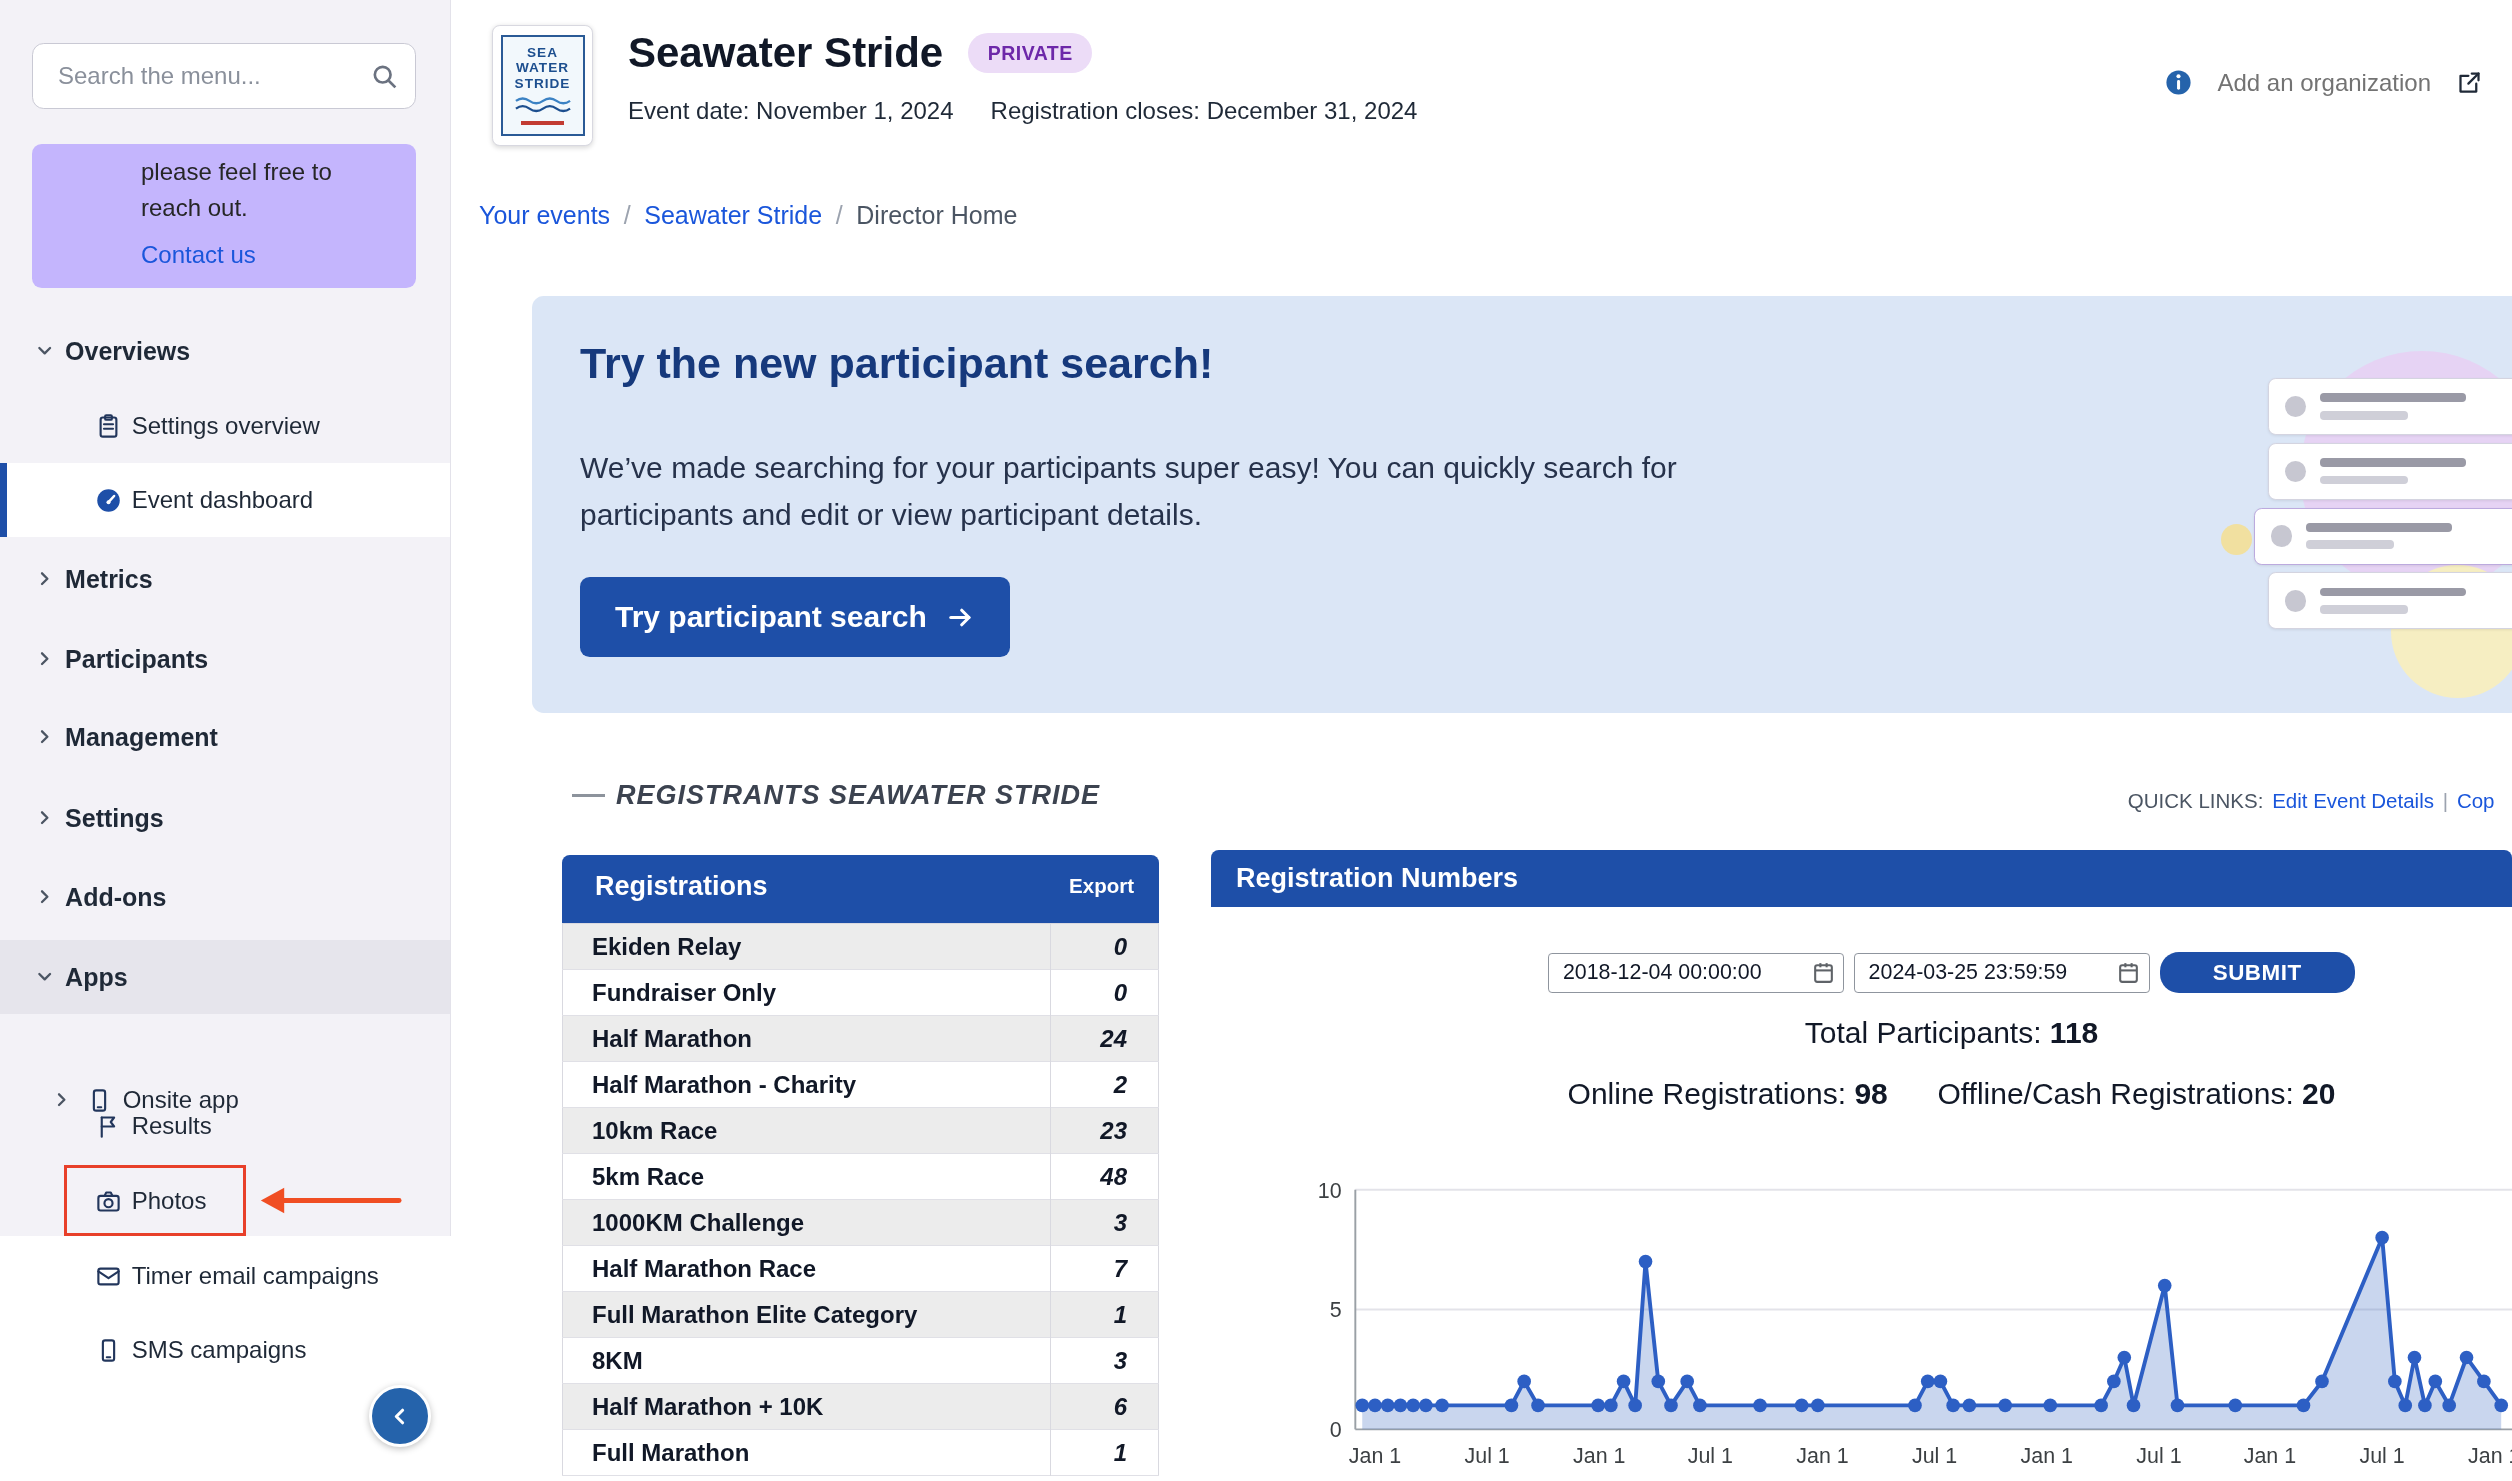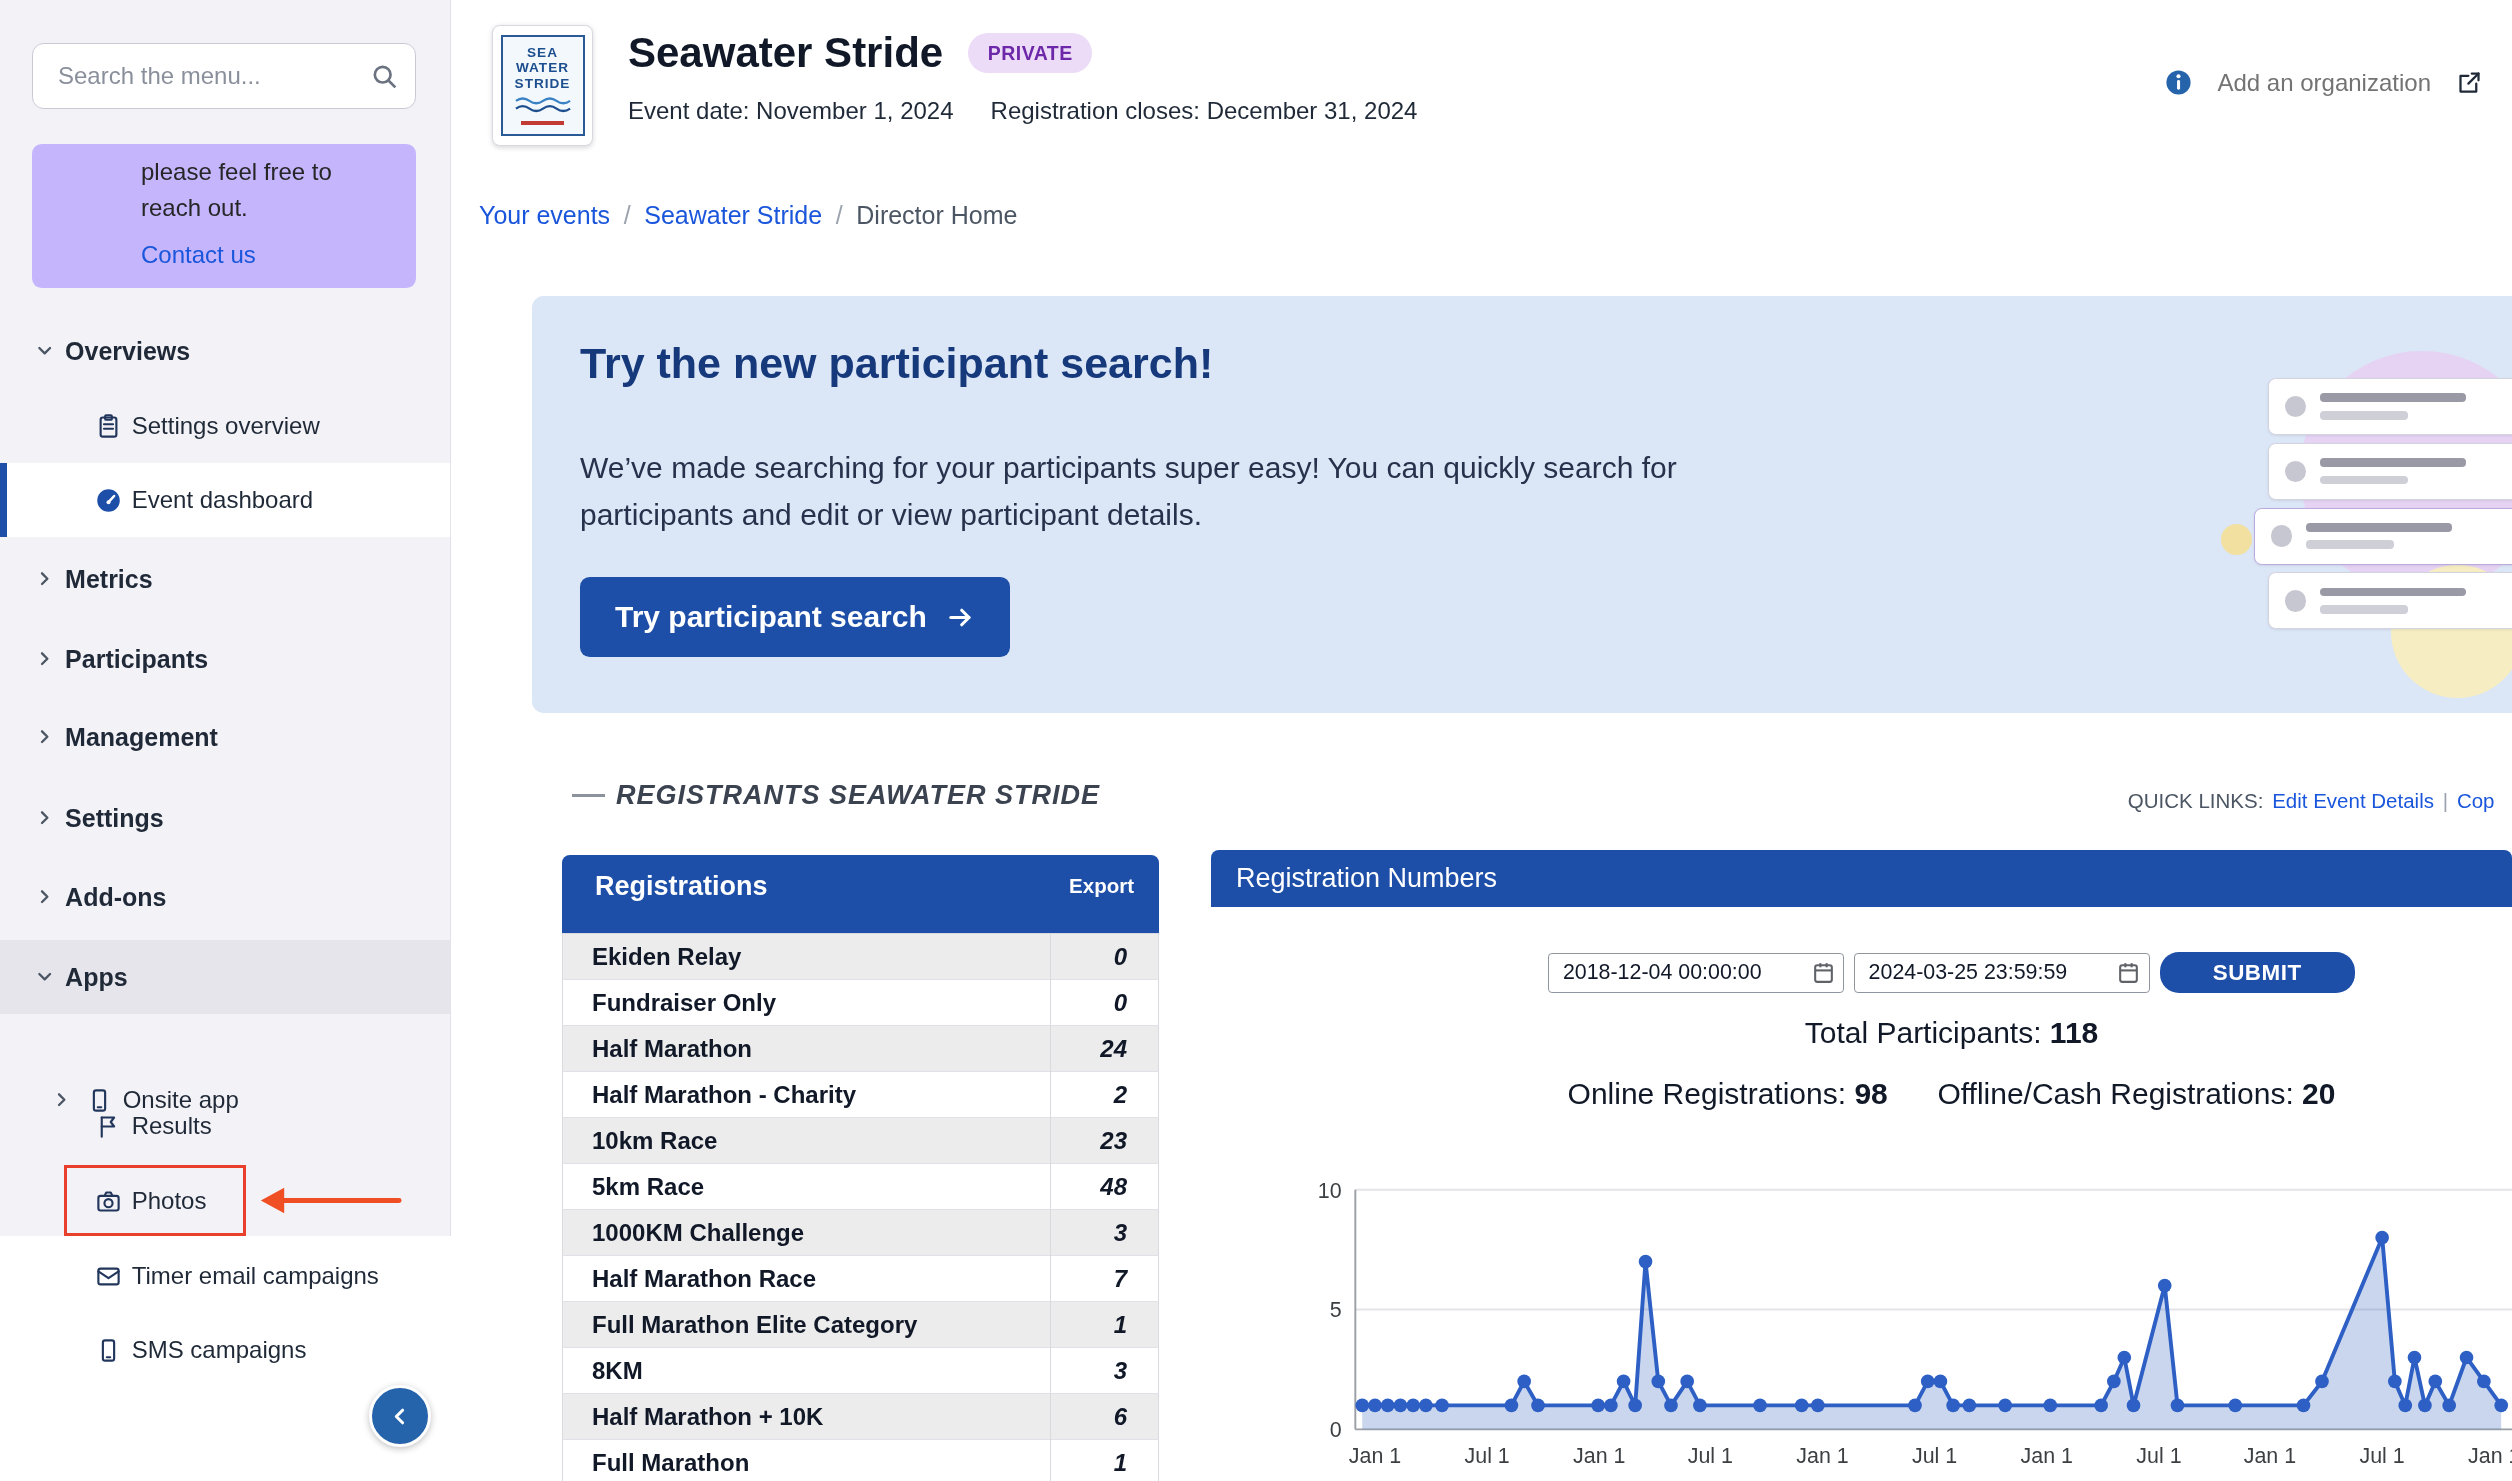--- a/index.html
+++ b/index.html
@@ -66,33 +66,33 @@
   
   .sec-row{position:absolute;left:122px;top:780px;display:flex;align-items:center;gap:11px;}
   .sec-dash{width:33px;height:2.9px;background:#8d939c;}
   .sec-title{font-size:27px;font-style:italic;font-weight:600;color:#3c4350;letter-spacing:1px;}
   .quick-links{position:absolute;right:17.5px;top:789px;display:flex;align-items:center;gap:8.8px;font-size:20.5px;color:#4b5563;white-space:nowrap;}
   .quick-links a{color:#1a56db;text-decoration:none;cursor:pointer;}
   .ql-pipe{color:#9ca3af;}
 
   
   .reg-card{position:absolute;left:112px;top:855px;width:597px;}
-  .reg-header{height:62px;background:#1e4fa8;border-radius:7.8px 7.8px 0 0;display:flex;align-items:center;justify-content:space-between;padding:0 25px 16px 33px;color:#fff;text-align:center;}
+  .reg-header{height:62px;background:#1e4fa8;border-radius:7.8px 7.8px 0 0;display:flex;align-items:center;justify-content:space-between;padding:0 25px 6px 33px;color:#fff;text-align:center;}
   .reg-header .t{font-size:27px;font-weight:700;}
   .reg-header .e{font-size:20.5px;font-weight:600;cursor:pointer;}
   .reg-table{width:100%;border-collapse:collapse;background:#fff;font-size:24px;border:1px solid #d9d9e0;}
   .reg-table tr{border-bottom:1px solid #e0e0e6;}
   .reg-table tr:nth-child(odd){background:#ececec;}
   .reg-table td{height:45px;padding:0;}
   td.rl{padding-left:29px;font-weight:700;color:#111827;}
   td.rv{width:76px;text-align:right;padding-right:31px;font-style:italic;font-weight:600;color:#111827;border-left:1px solid #d9d9e0;}
 
   
   .rn-card{position:absolute;left:761px;top:850px;width:1301px;height:631px;overflow:hidden;background:#fff;}
-  .rn-header{height:57px;background:#1e4fa8;border-radius:7.8px 7.8px 0 0;display:flex;align-items:center;padding:0 25px;color:#fff;font-size:27px;font-weight:400;}
+  .rn-header{height:57px;background:#1e4fa8;border-radius:7.8px 7.8px 0 0;display:flex;align-items:center;padding:0 25px;color:#fff;font-size:27px;font-weight:700;}
   .rn-body{position:relative;width:1481px;height:574px;}
   .controls{position:absolute;top:45px;left:0;width:1481px;display:flex;justify-content:center;align-items:center;gap:9.7px;}
   .date-input{width:296px;height:40px;border:1.9px solid #8f959e;border-radius:3.9px;display:flex;align-items:center;justify-content:space-between;padding:0 7.8px 0 13.6px;font-size:21.4px;color:#111827;background:#fff;box-sizing:border-box;cursor:text;}
   .cal-ic{width:25px;height:25px;stroke:#5f6368;fill:none;stroke-width:2;flex:none;cursor:pointer;}
   .submit-btn{width:195px;height:41px;background:#1e4fa8;color:#fff;font-size:22.4px;font-weight:700;border:none;border-radius:19px;letter-spacing:0.5px;cursor:pointer;font-family:inherit;}
   .totals{position:absolute;top:109px;width:1481px;text-align:center;font-size:30px;color:#111827;}
   .online-row{position:absolute;top:170px;width:1481px;text-align:center;font-size:30px;color:#111827;}
   .online-row .gap{display:inline-block;width:33px;}
   #reg-chart{position:absolute;top:235px;left:0;}
 </style>

